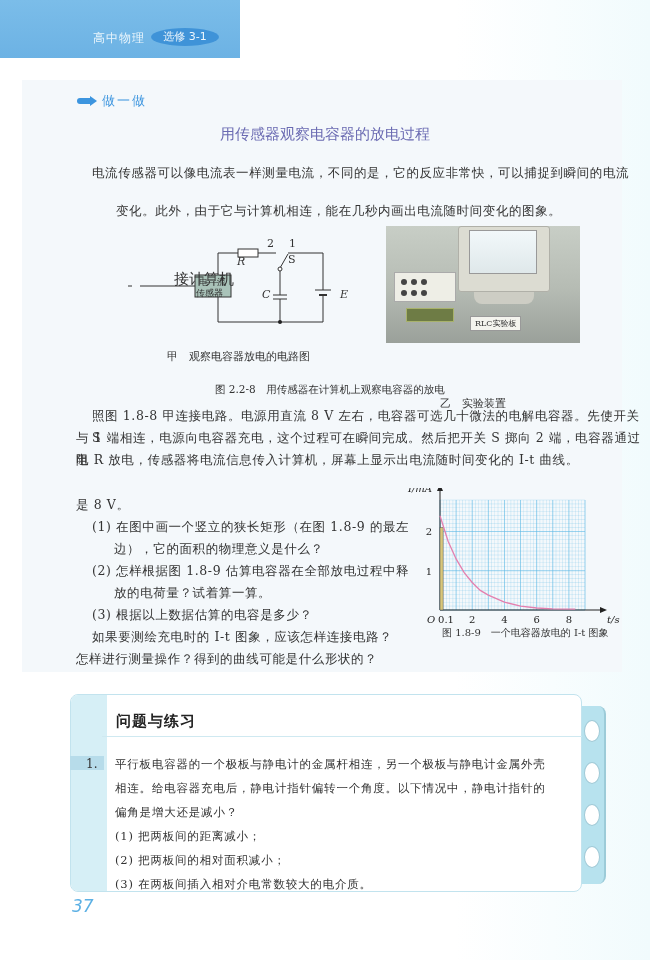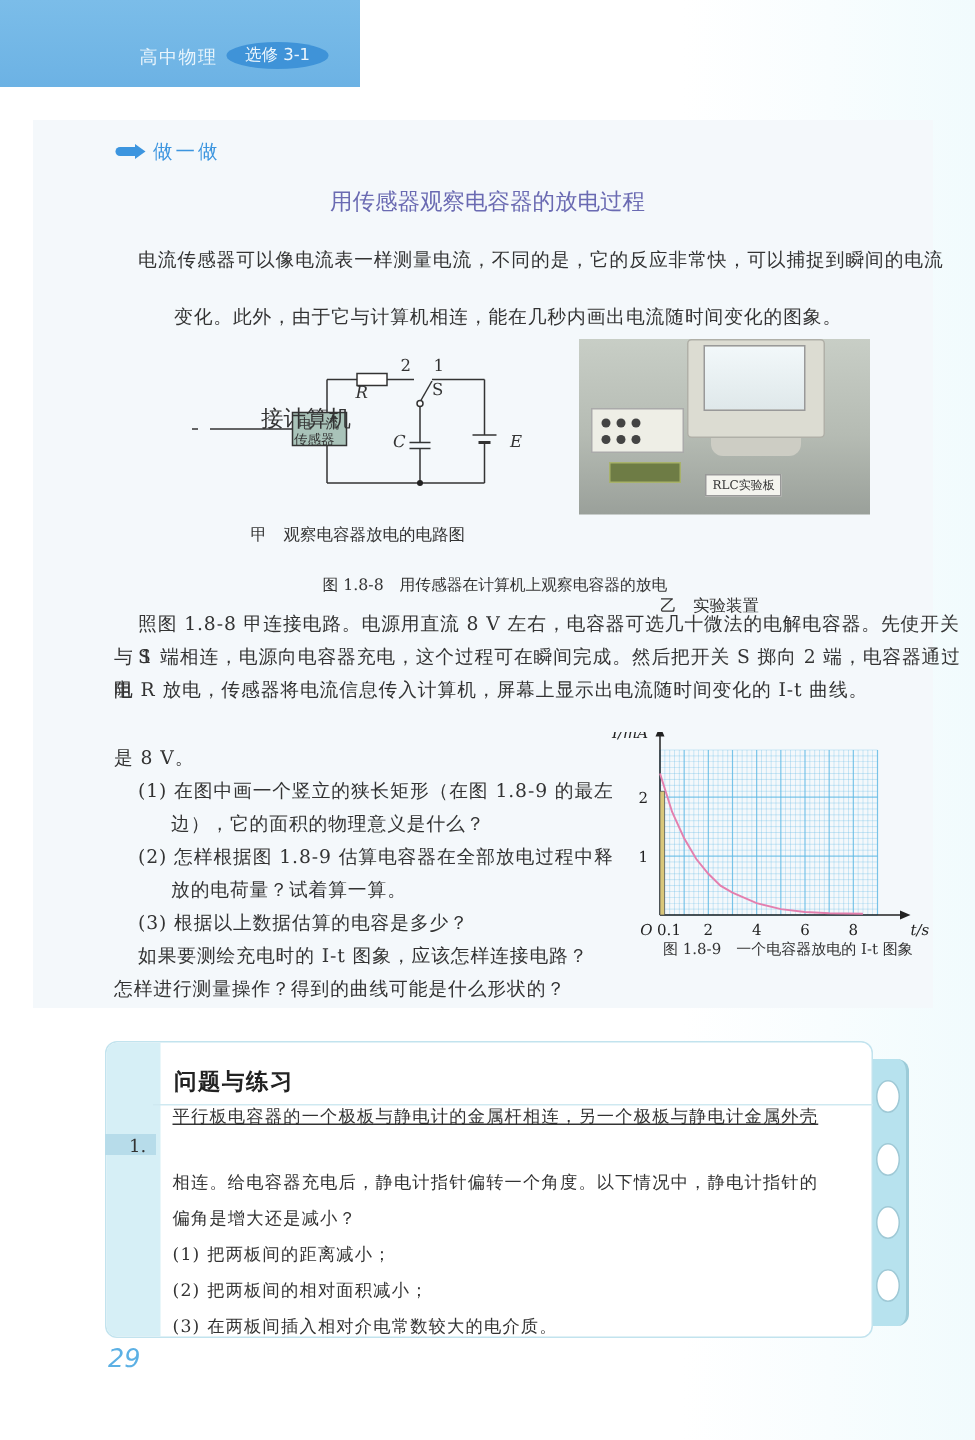--- a/index.html
+++ b/index.html
@@ -136,21 +136,21 @@
       <span class="device-knob" style="left:26px; top:6px;"></span>
       <span class="device-knob" style="left:6px; top:17px;"></span>
       <span class="device-knob" style="left:16px; top:17px;"></span>
       <span class="device-knob" style="left:26px; top:17px;"></span>
     </div>
     <div class="board"></div>
     <div class="board-label">RLC实验板</div>
   </div>
   <div class="figure-caption" style="left:440px; top:349px;margin-top:47px;">乙　实验装置</div>
 
-  <div class="figure-caption" style="left:215px; top:383px; font-size:10.5px;">图 1.8-8　用传感器在计算机上观察电容器的放电</div>
+  <div class="figure-caption" style="left:215px; top:383px; font-size:10.5px;">图 2.2-8　用传感器在计算机上观察电容器的放电</div>
 
   <div class="para" style="left:92px; top:405px;">照图 1.8-8 甲连接电路。电源用直流 8 V 左右，电容器可选几十微法的电解电容器。先使开关 S</div>
   <div class="para" style="left:76px; top:427px;">与 1 端相连，电源向电容器充电，这个过程可在瞬间完成。然后把开关 S 掷向 2 端，电容器通过电</div>
   <div class="para" style="left:76px; top:449px;">阻 R 放电，传感器将电流信息传入计算机，屏幕上显示出电流随时间变化的 I-t 曲线。</div>
 
   <div class="para" style="left:76px; top:494px;">是 8 V。</div>
   <div class="para" style="left:92px; top:516px;">(1) 在图中画一个竖立的狭长矩形（在图 1.8-9 的最左</div>
   <div class="para" style="left:114px; top:538px;">边），它的面积的物理意义是什么？</div>
   <div class="para" style="left:92px; top:560px;">(2) 怎样根据图 1.8-9 估算电容器在全部放电过程中释</div>
   <div class="para" style="left:114px; top:582px;">放的电荷量？试着算一算。</div>
@@ -261,21 +261,21 @@
     <span class="ring" style="top:98px;"></span>
     <span class="ring" style="top:140px;"></span>
   </div>
   <div class="exercise-box">
     <div class="exercise-side"></div>
   </div>
   <div class="exercise-title">问题与练习</div>
   <div class="exercise-rule"></div>
   <div class="q-num-bg"></div>
   <div class="q-num">1.</div>
-  <div class="q-text" style="left:115px; top:732px;text-decoration:underline;">平行板电容器的一个极板与静电计的金属杆相连，另一个极板与静电计金属外壳</div>
+  <div class="q-text" style="left:115px; top:752px;">平行板电容器的一个极板与静电计的金属杆相连，另一个极板与静电计金属外壳</div>
   <div class="q-text" style="left:115px; top:776px;">相连。给电容器充电后，静电计指针偏转一个角度。以下情况中，静电计指针的</div>
   <div class="q-text" style="left:115px; top:800px;">偏角是增大还是减小？</div>
   <div class="q-text" style="left:115px; top:824px;">(1) 把两板间的距离减小；</div>
   <div class="q-text" style="left:115px; top:848px;">(2) 把两板间的相对面积减小；</div>
   <div class="q-text" style="left:115px; top:872px;text-align:center;">(3) 在两板间插入相对介电常数较大的电介质。</div>
 
-  <div class="page-number">29</div>
+  <div class="page-number">37</div>
 </div>
 
 </body></html>

